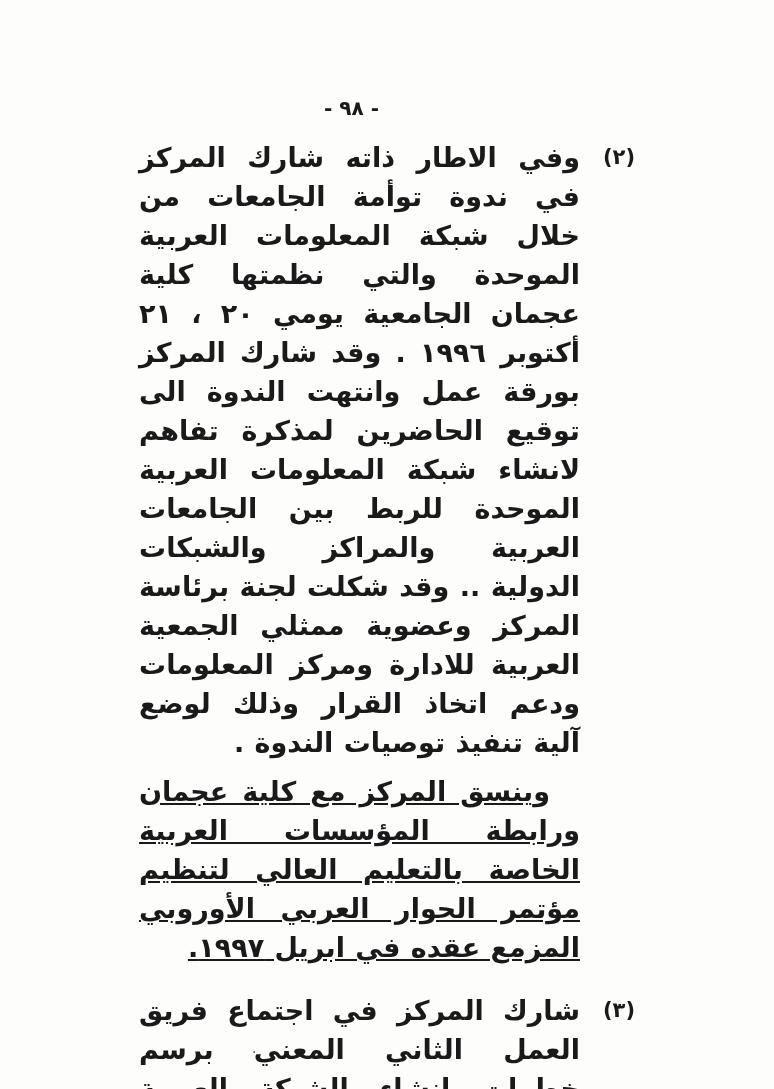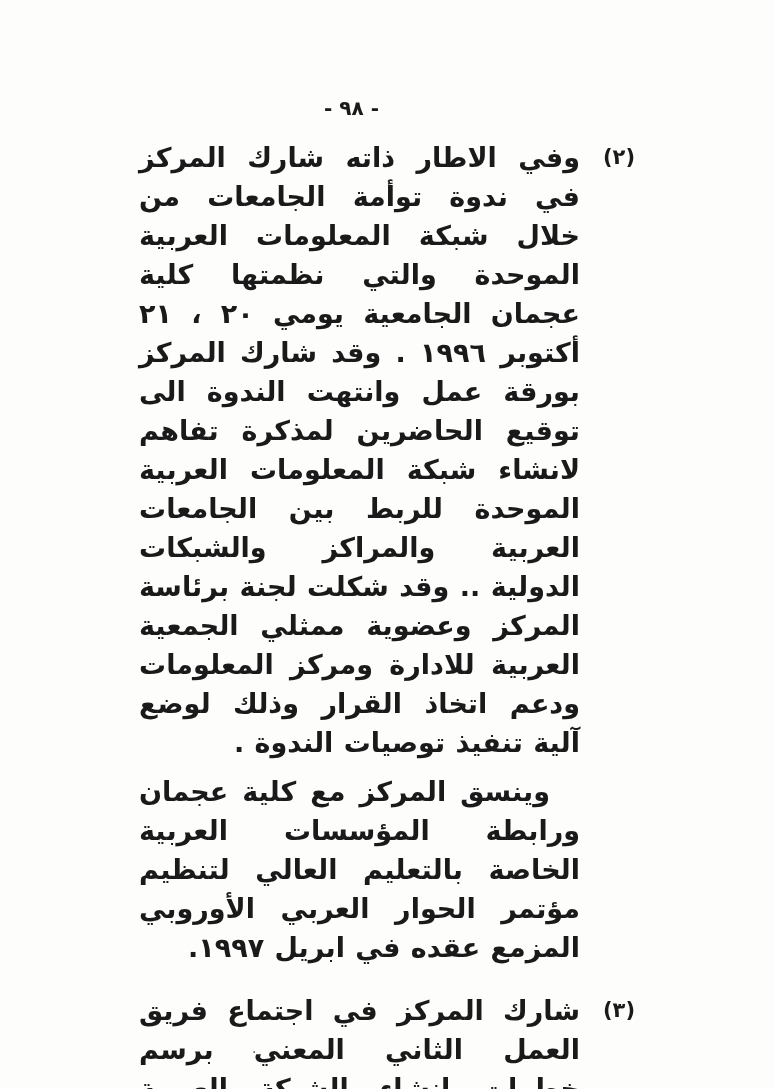--- a/index.html
+++ b/index.html
@@ -58,20 +58,21 @@
   .para{
     margin:0 0 10px 0;
     font-size:27px;
     font-weight:700;
     line-height:39px;
     text-align:justify;
     word-spacing:1px;
   }
   .para.indent{
     text-indent:30px;
+    text-decoration:underline;
   }
   .item + .item{
     margin-top:14px;
   }
   .stray-mark{
     position:absolute;
     top:1040px;
     left:252px;
     font-size:14px;
     color:#555;

